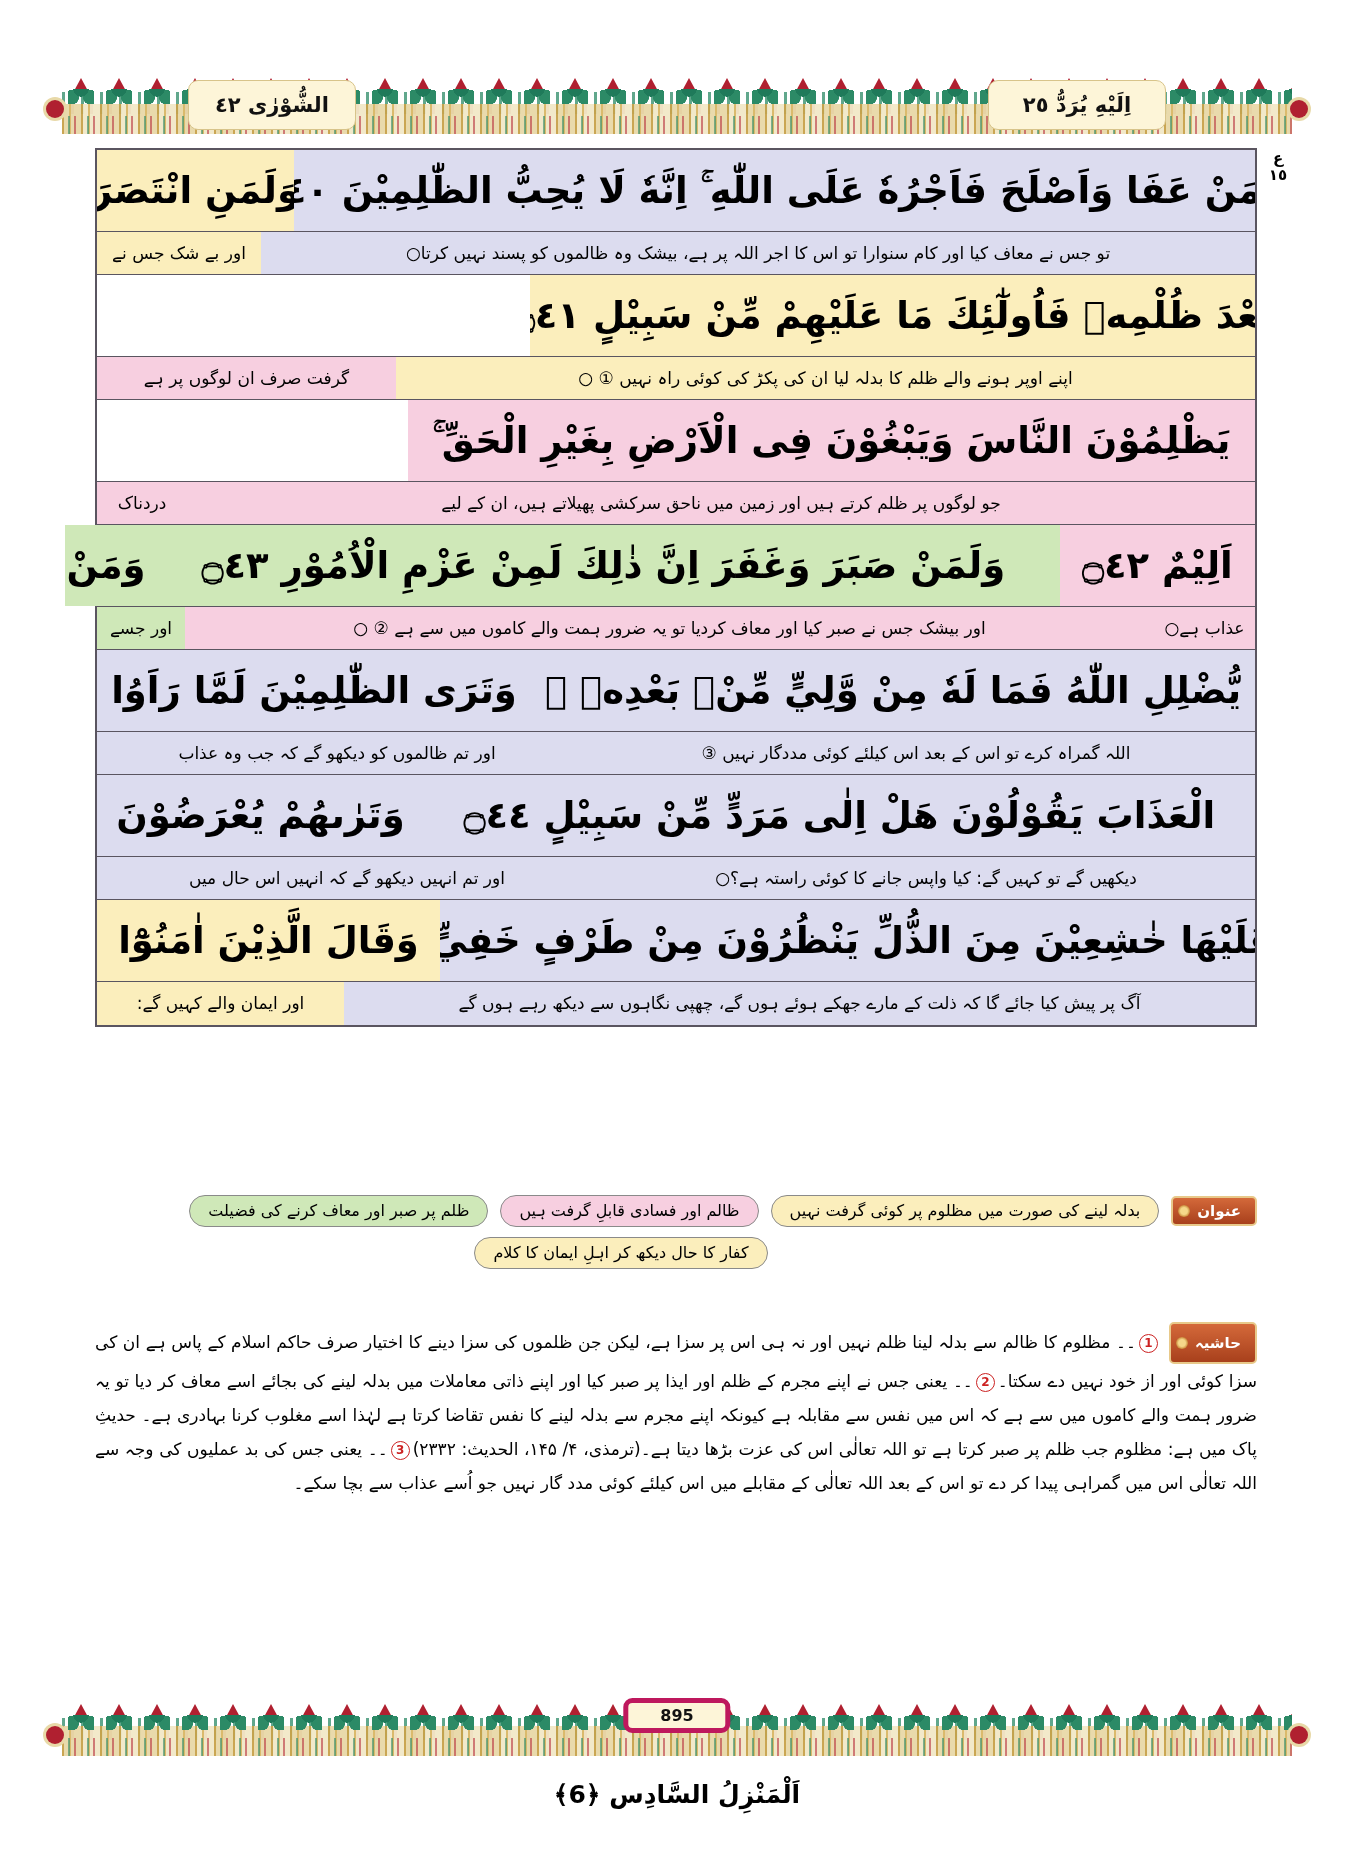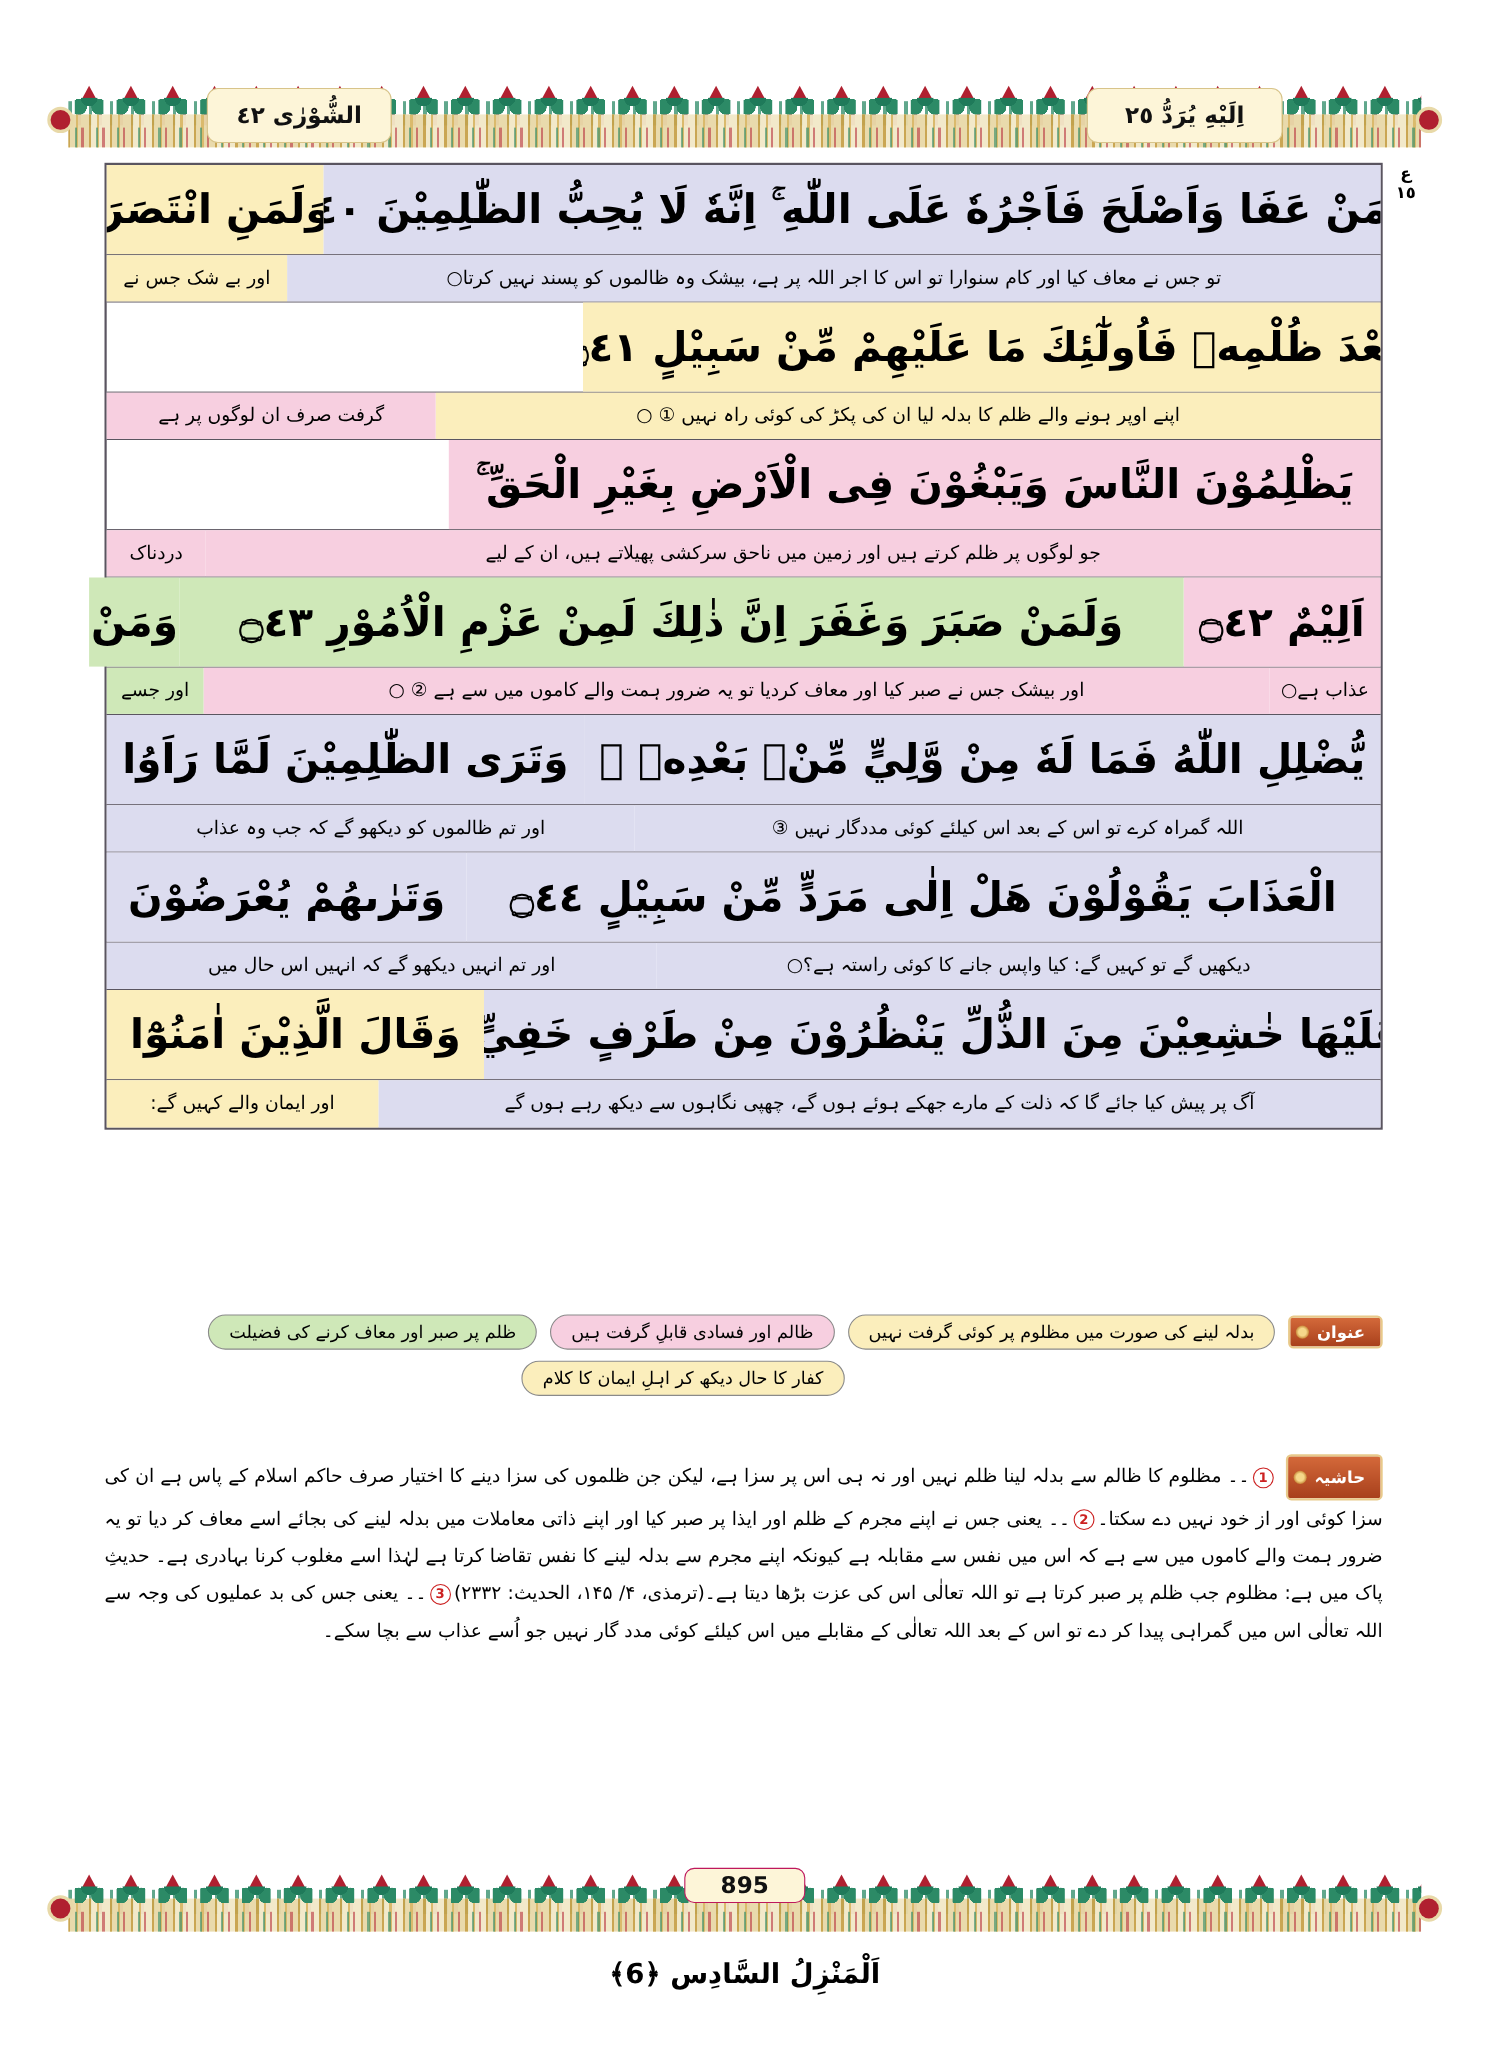--- a/index.html
+++ b/index.html
@@ -159,22 +159,22 @@
     display: inline-block; width: 19px; height: 19px; line-height: 17px;
     border: 1.5px solid #cc2222; border-radius: 50%;
     color: #cc2222; font-size: 12px; text-align: center;
     vertical-align: middle; margin: 0 3px; font-weight: 700;
   }
 
   
   .footer-band { position: absolute; left: 62px; top: 1700px; width: 1230px; height: 58px; }
   .page-num {
     position: absolute; left: 50%; top: 1698px; transform: translateX(-50%);
-    background: #fdf5d8; border: 1px solid #be185d; border-radius: 9px;
-    padding: 3px 32px; font-size: 21px; font-weight: 700; color: #111;
+    background: #fdf5d8; border: 5px solid #be185d; border-radius: 9px;
+    padding: 3px 32px; font-size: 16px; font-weight: 700; color: #111;
     z-index: 5; font-family: "DejaVu Sans", sans-serif;
   }
   .manzil {
     position: absolute; left: 50%; top: 1780px; transform: translateX(-50%);
     font-size: 25px; font-weight: 700; color: #000; direction: rtl;
     white-space: nowrap; font-family: "DejaVu Sans", sans-serif;
   }
 </style>
 </head>
 <body>
@@ -257,21 +257,21 @@
         <div class="seg" style="background: rgb(247, 207, 224); width: 299px; flex: 0 0 auto;">گرفت صرف ان لوگوں پر ہے</div>
       </div>
       <div class="row ar-row">
         <div class="seg" style="background: rgb(247, 207, 224); width: 847px; flex: 0 0 auto;">يَظْلِمُوْنَ النَّاسَ وَيَبْغُوْنَ فِى الْاَرْضِ بِغَيْرِ الْحَقِّ ۚ</div>
       </div>
       <div class="row ur-row">
         <div class="seg" style="background: rgb(247, 207, 224); width: 1068px; flex: 0 0 auto;">جو لوگوں پر ظلم کرتے ہیں اور زمین میں ناحق سرکشی پھیلاتے ہیں، ان کے لیے</div>
         <div class="seg" style="background: rgb(247, 207, 224); width: 90px; flex: 0 0 auto;">دردناک</div>
       </div>
       <div class="row ar-row">
-        <div class="seg" style="background: rgb(247, 207, 224); width: 179px; flex: 0 0 auto;">اَلِيْمٌ ۝٤٢</div>
+        <div class="seg" style="background: rgb(247, 207, 224); width: 195px; flex: 0 0 auto;">اَلِيْمٌ ۝٤٢</div>
         <div class="seg" style="background: rgb(207, 232, 184); width: 913px; flex: 0 0 auto;">وَلَمَنْ صَبَرَ وَغَفَرَ اِنَّ ذٰلِكَ لَمِنْ عَزْمِ الْاُمُوْرِ ۝٤٣</div>
         <div class="seg" style="background: rgb(207, 232, 184); width: 82px; flex: 0 0 auto;">وَمَنْ</div>
       </div>
       <div class="row ur-row">
         <div class="seg" style="background: rgb(247, 207, 224); width: 101px; flex: 0 0 auto;">عذاب ہے○</div>
         <div class="seg" style="background: rgb(247, 207, 224); width: 969px; flex: 0 0 auto;">اور بیشک جس نے صبر کیا اور معاف کردیا تو یہ ضرور ہمت والے کاموں میں سے ہے ② ○</div>
         <div class="seg" style="background: rgb(207, 232, 184); width: 88px; flex: 0 0 auto;">اور جسے</div>
       </div>
       <div class="row ar-row">
         <div class="seg" style="background: rgb(220, 220, 239); width: 724px; flex: 0 0 auto;">يُّضْلِلِ اللّٰهُ فَمَا لَهٗ مِنْ وَّلِيٍّ مِّنْۢ بَعْدِهٖ ۗ</div>

